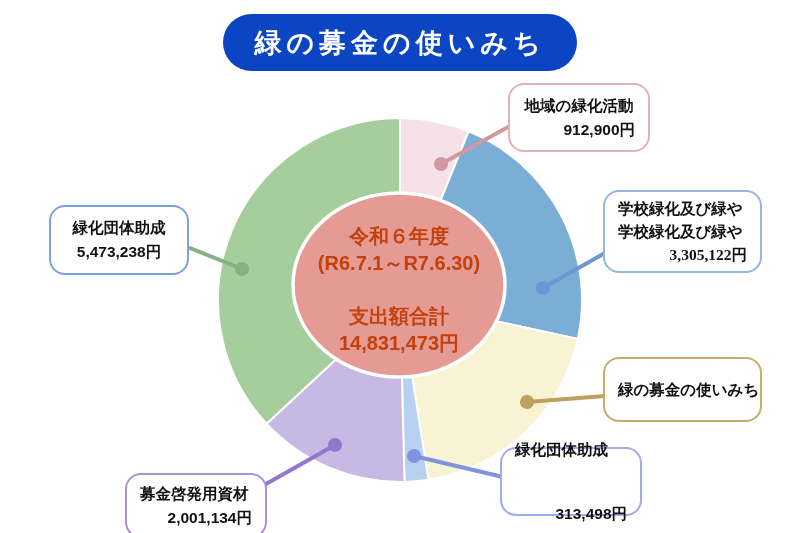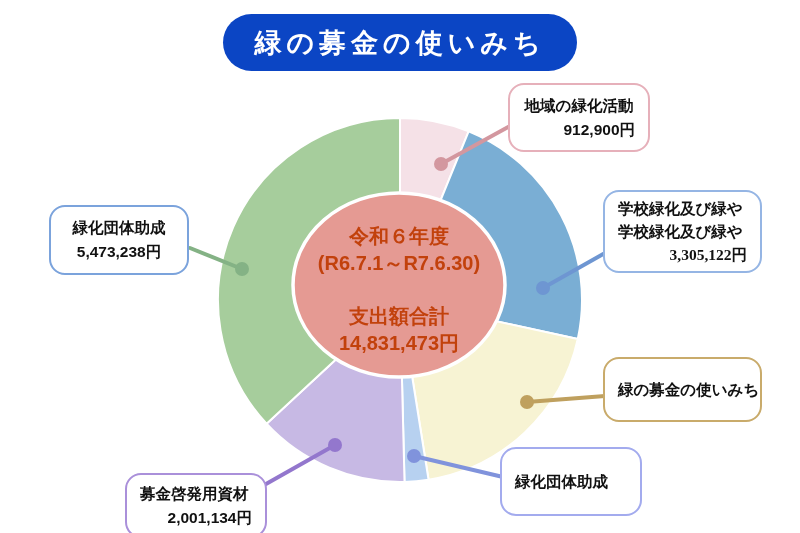--- a/index.html
+++ b/index.html
@@ -85,20 +85,21 @@
     <div class="ln t-right co2-mid">学校緑化及び緑や</div>
     <div class="ln t-right">3,305,122円</div>
   </div>
 
   <div class="callout co3" style="border-color: rgb(201, 171, 107);">
     <div class="ln t-left">緑の募金の使いみち</div>
   </div>
 
   <div class="callout co4" style="border-color: rgb(163, 171, 238);">
     <div class="ln t-left">緑化団体助成</div>
+    <div class="ln t-right">313,498円</div>
   </div>
 
   <div class="callout co5" style="border-color: rgb(170, 144, 218);">
     <div class="ln t-left">募金啓発用資材</div>
     <div class="ln t-right">2,001,134円</div>
   </div>
 
   <div class="callout co6" style="border-color: rgb(123, 163, 220);">
     <div class="ln t-center">緑化団体助成</div>
     <div class="ln t-center">5,473,238円</div>

